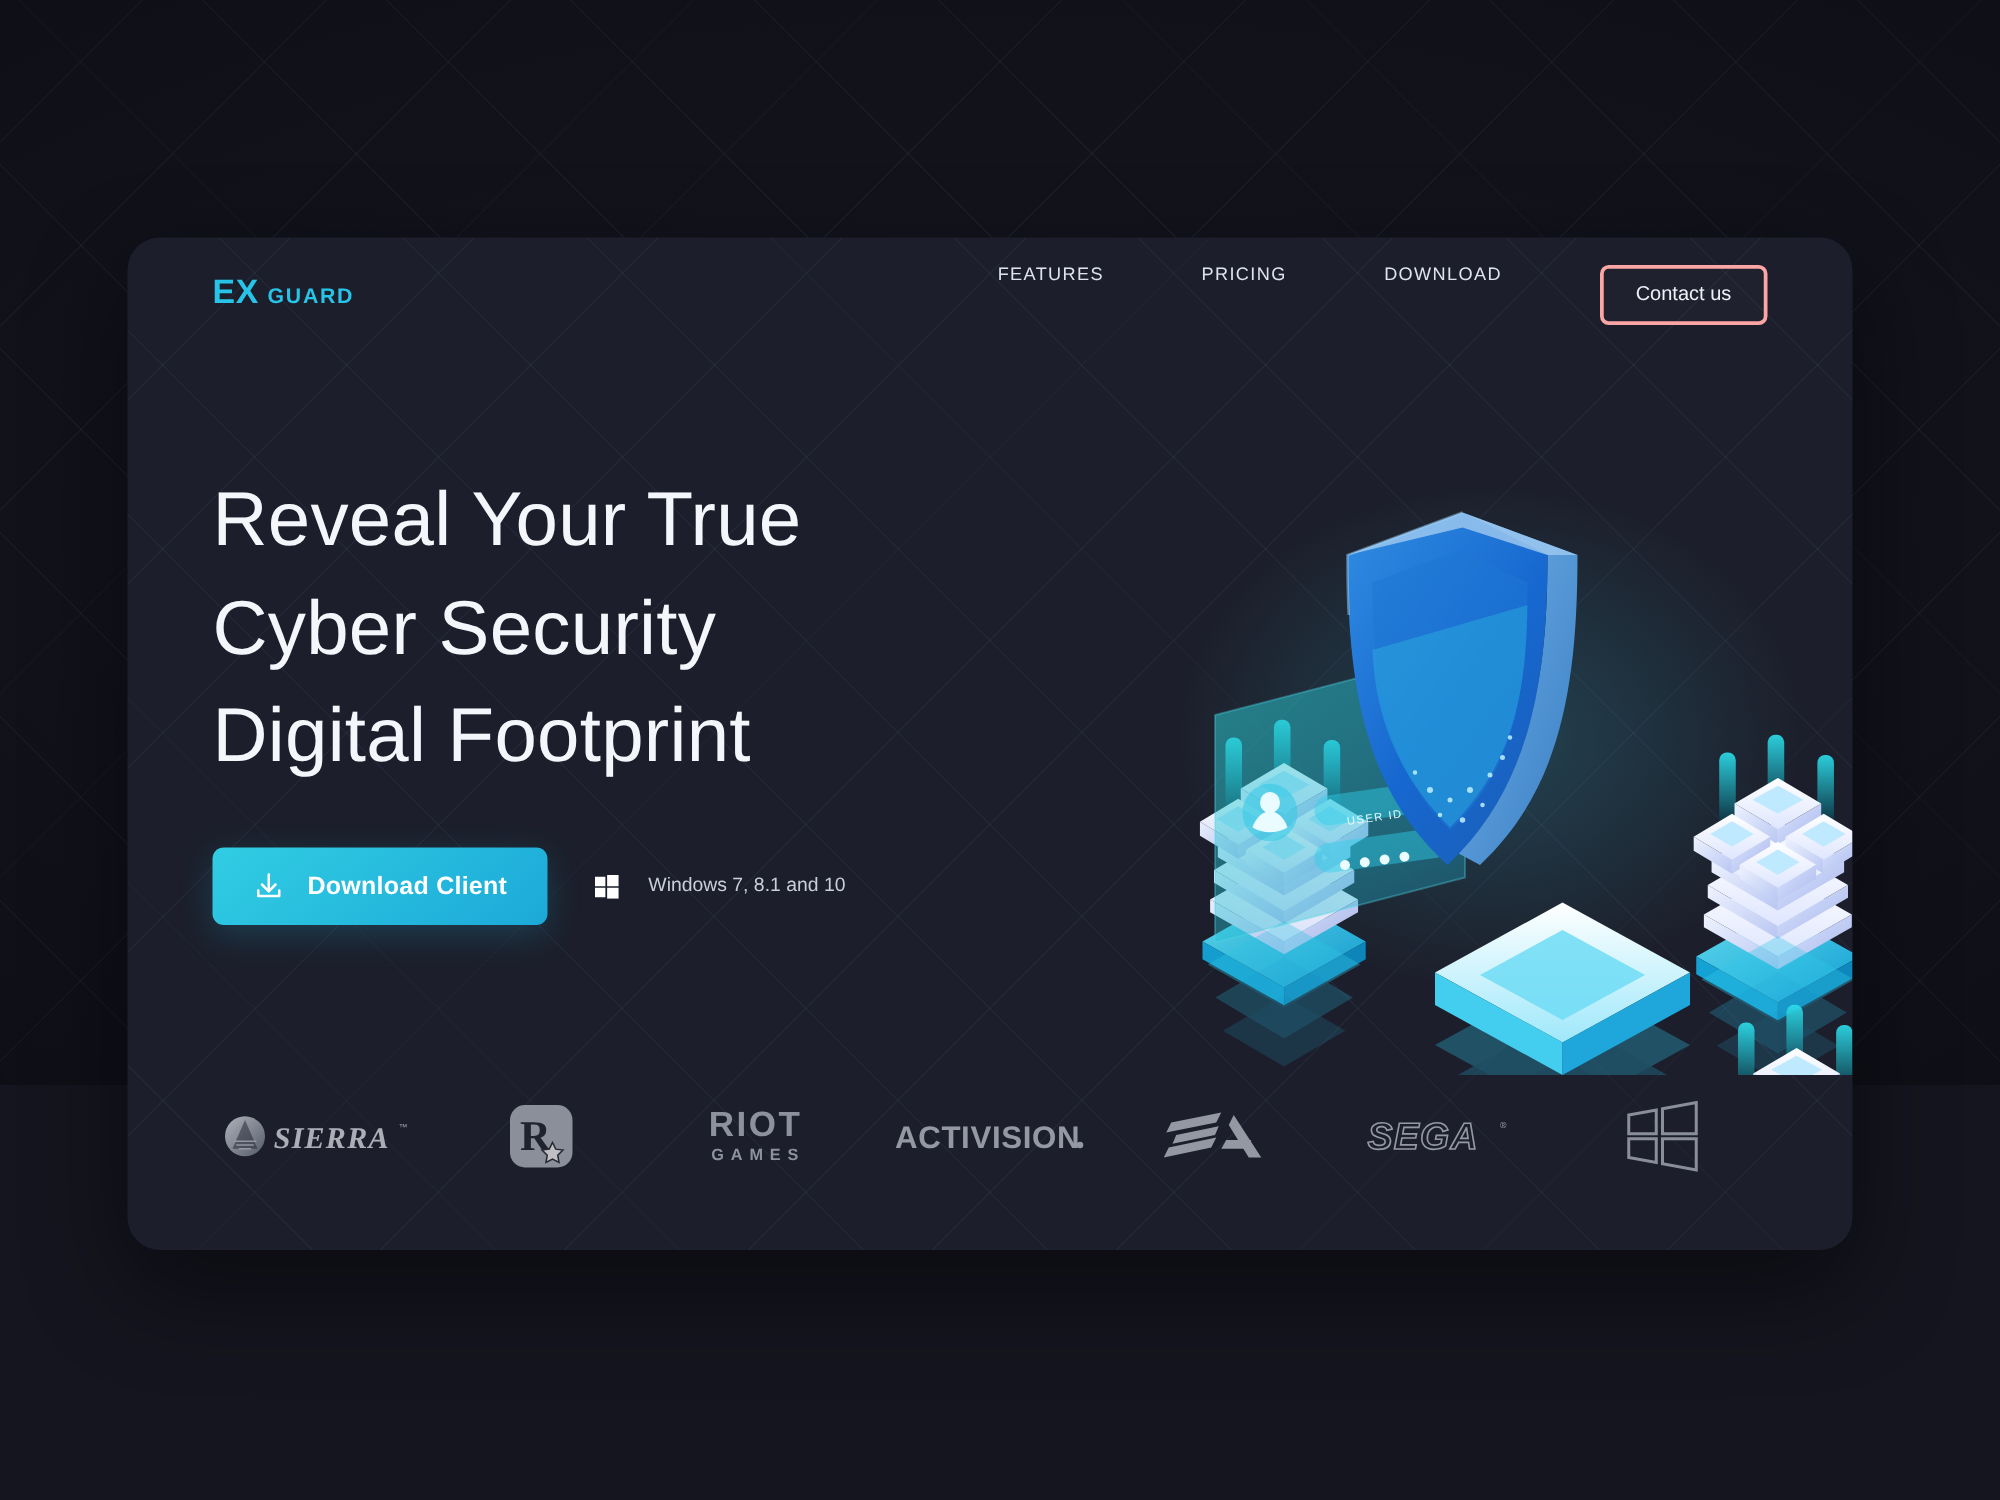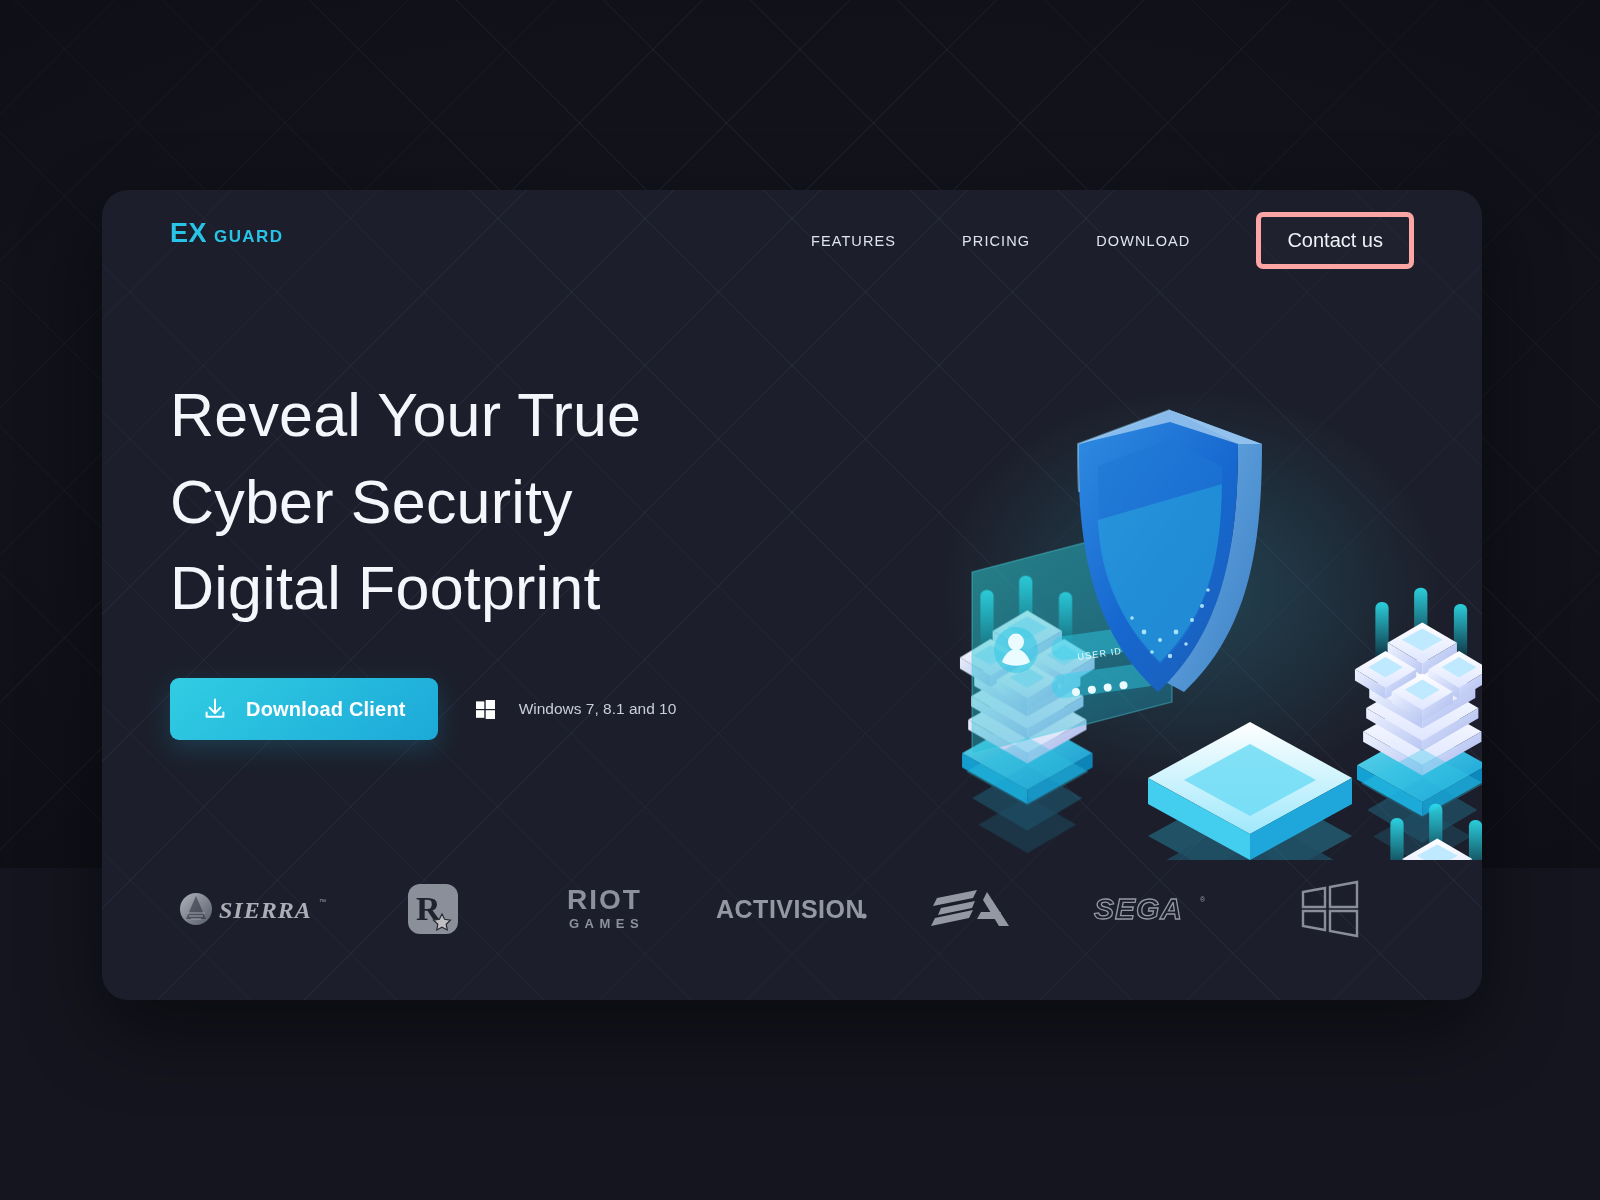--- a/index.html
+++ b/index.html
@@ -51,32 +51,32 @@
   #logo{
     position:absolute; left:68px; top:28px;
     display:flex; align-items:baseline; gap:7px;
     color:#27c4e8;
   }
   #logo .ex{ font-size:27px; font-weight:700; letter-spacing:.5px; }
   #logo .guard{ font-size:17px; font-weight:700; letter-spacing:1.4px; }
 
   #nav{
     position:absolute; right:68px; top:22px;
-    display:flex; align-items:center; gap:4px;
+    display:flex; gap:16px;
   }
   .nav-link{
     color:#dfe3ee; font-size:14.5px; letter-spacing:1.1px;
     margin-right:62px; cursor:pointer; white-space:nowrap;
   }
   .nav-link:last-of-type{ margin-right:58px; }
   #contact-btn{
-    border:5px solid #fca5a5;
+    border:3px solid #fca5a5;
     border-radius:7px;
     padding:12px 26px;
-    color:#eef1f7; font-size:20px;
+    color:#eef1f7; font-size:16px;
     background:rgba(255,255,255,.015);
     cursor:pointer; white-space:nowrap;
   }
 
   
   #hero-left{ position:absolute; left:68px; top:182px; width:620px; }
   #headline{
     color:#f4f6fb;
     font-size:61px;
     line-height:1.42;

